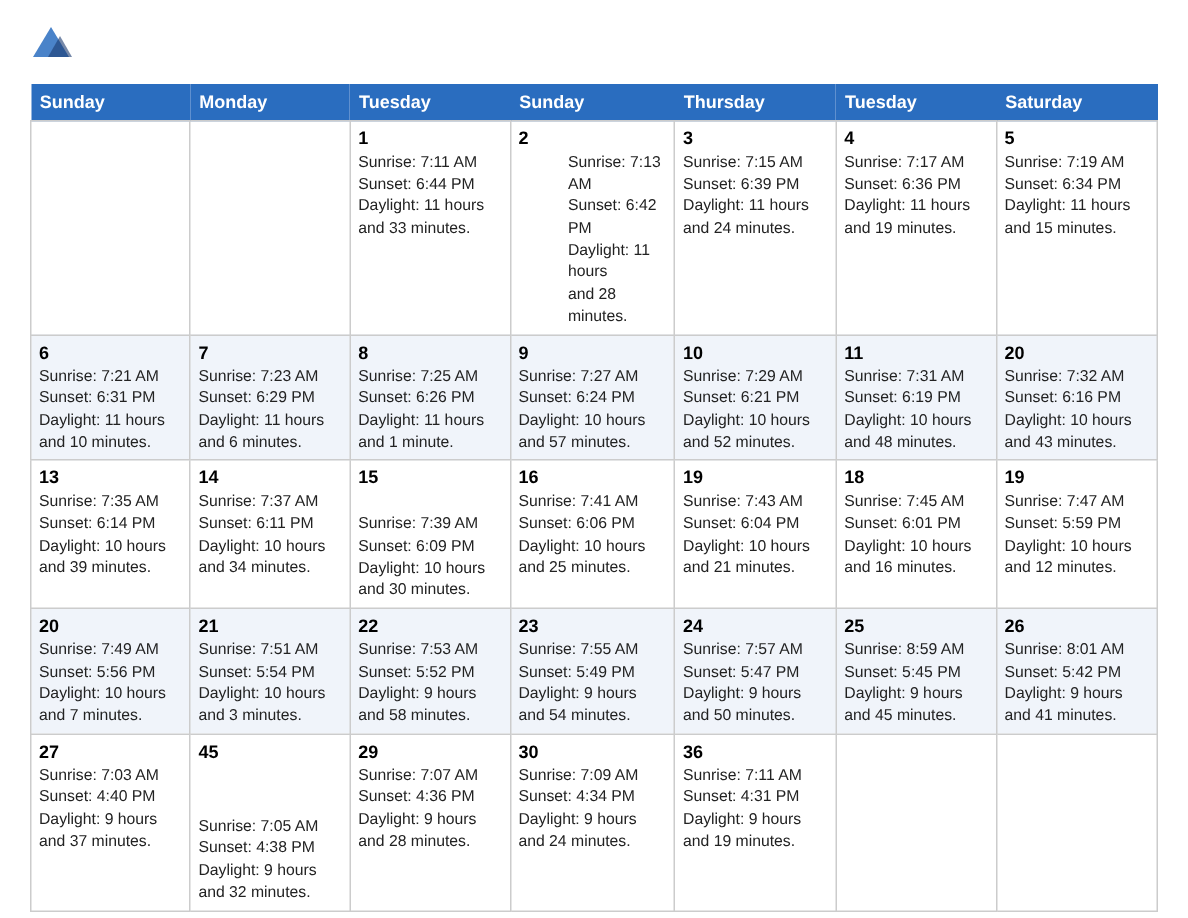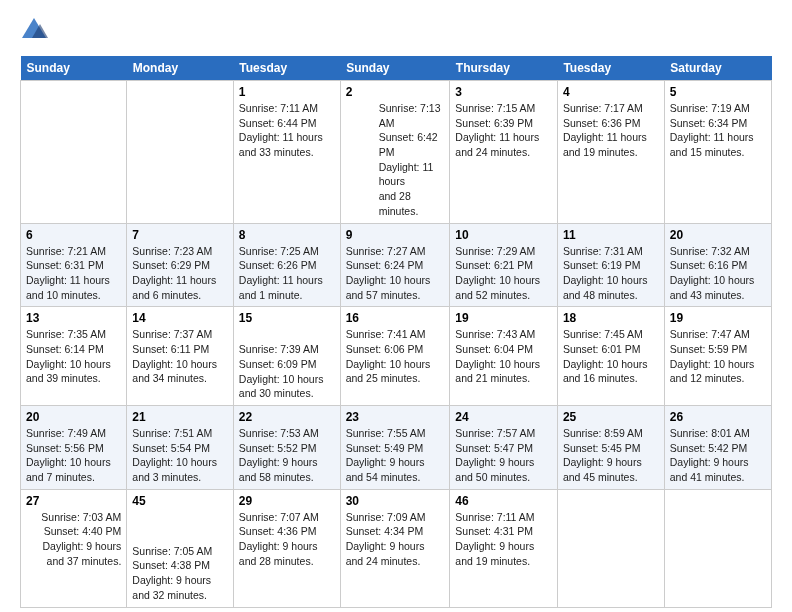--- a/index.html
+++ b/index.html
@@ -316,21 +316,21 @@
             <span class="day-num">26</span>
             <div class="cell-content" style="white-space: pre-line;">Sunrise: 8:01 AM
 Sunset: 5:42 PM
 Daylight: 9 hours
 and 41 minutes.</div>
           </td>
         </tr>
         <tr>
           <td>
             <span class="day-num">27</span>
-            <div class="cell-content" style="white-space: pre-line; text-align: right;">Sunrise: 7:03 AM
+            <div class="cell-content" style="white-space: pre-line;">Sunrise: 7:03 AM
 Sunset: 4:40 PM
 Daylight: 9 hours
 and 37 minutes.</div>
           </td>
           <td>
             <span class="day-num">45</span>
             <div class="cell-content" style="white-space: pre-line; margin-top: 36px;">Sunrise: 7:05 AM
 Sunset: 4:38 PM
 Daylight: 9 hours
 and 32 minutes.</div>
@@ -343,21 +343,21 @@
 and 28 minutes.</div>
           </td>
           <td>
             <span class="day-num">30</span>
             <div class="cell-content" style="white-space: pre-line;">Sunrise: 7:09 AM
 Sunset: 4:34 PM
 Daylight: 9 hours
 and 24 minutes.</div>
           </td>
           <td>
-            <span class="day-num">46</span>
+            <span class="day-num">36</span>
             <div class="cell-content" style="white-space: pre-line;">Sunrise: 7:11 AM
 Sunset: 4:31 PM
 Daylight: 9 hours
 and 19 minutes.</div>
           </td>
           <td class="empty-cell"></td>
           <td class="empty-cell"></td>
         </tr>
       </tbody>
   </table>

